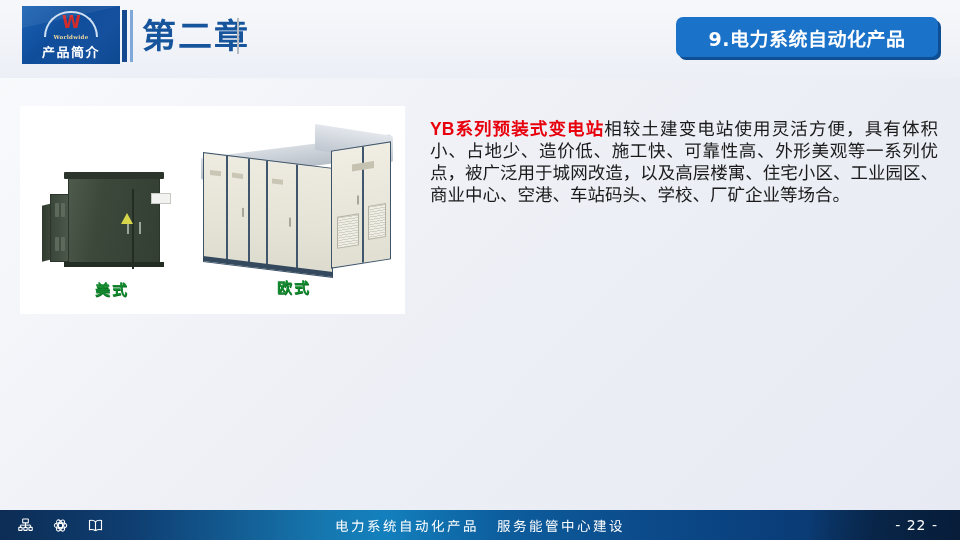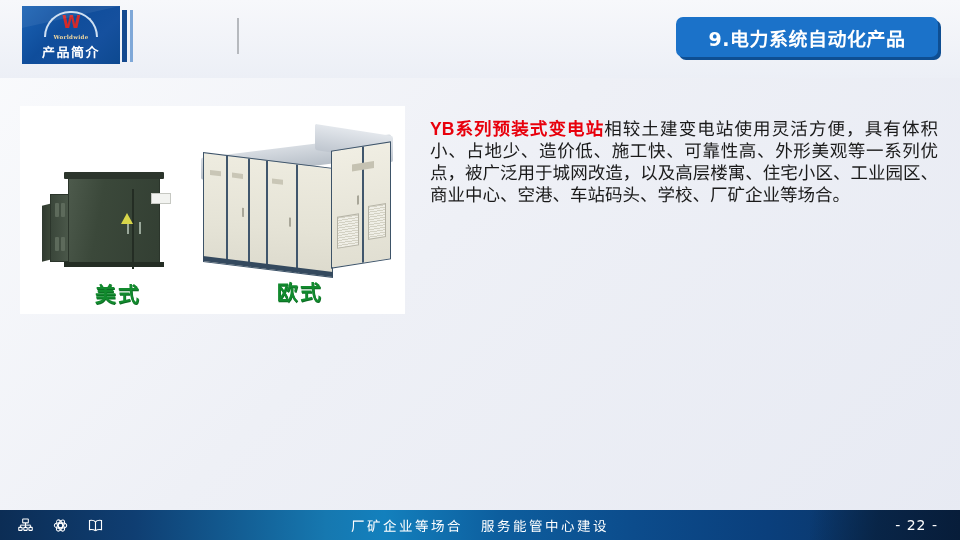--- a/index.html
+++ b/index.html
@@ -251,21 +251,21 @@
   .eu-base{
     position:absolute; left:8px; top:136px;
     width:130px; height:5px;
     background:#34495e;
     transform:skewY(7deg);
   }
 
   .cap{
     position:absolute;
     color:#128a2e;
-    font-size:21px; font-weight:bold;
+    font-size:15px; font-weight:bold;
     letter-spacing:2px;
     font-family:"DejaVu Sans","Liberation Sans",sans-serif;
     text-shadow:0.5px 0.5px 0 #0b6b22;
   }
   .cap-us{ left:75px; top:172px; }
   .cap-eu{ left:257px; top:170px; }
 
   
   .para-right{
     position:absolute; left:430px; top:118px;
@@ -335,20 +335,21 @@
         <div class="logo-arc"></div>
         <div class="logo-w">W</div>
       </div>
       <div class="logo-worldwide">Worldwide</div>
       <div class="logo-cn">产品简介</div>
     </div>
 
     <div class="hdr-bar-dark"></div>
     <div class="hdr-bar-light"></div>
 
+    <div class="chapter-title">第二章</div>
     <div class="hdr-sep"></div>
 
     <div class="section-banner">
       <span>9.电力系统自动化产品</span>
     </div>
   </div>
 
   <div class="img-panel">
 
     <div class="us-unit">
@@ -431,20 +432,20 @@
       <span>
         <svg width="15" height="15" viewBox="0 0 16 16" fill="none" stroke="#ffffff" stroke-width="1.2">
           <path d="M8 4 C6.4 2.4 4 2.2 1.6 2.6 L1.6 12.4 C4 12 6.4 12.2 8 13.6"></path>
           <path d="M8 4 C9.6 2.4 12 2.2 14.4 2.6 L14.4 12.4 C12 12 9.6 12.2 8 13.6"></path>
           <line x1="8" y1="4" x2="8" y2="13.6"></line>
         </svg>
       </span>
     </div>
 
     <div class="ft-center">
-      <span>厂矿企业等场合</span>
+      <span>电力系统自动化产品</span>
       <span>服务能管中心建设</span>
     </div>
 
     <div class="ft-page">- 22 -</div>
   </div>
 
 </div>
 
 </body></html>

